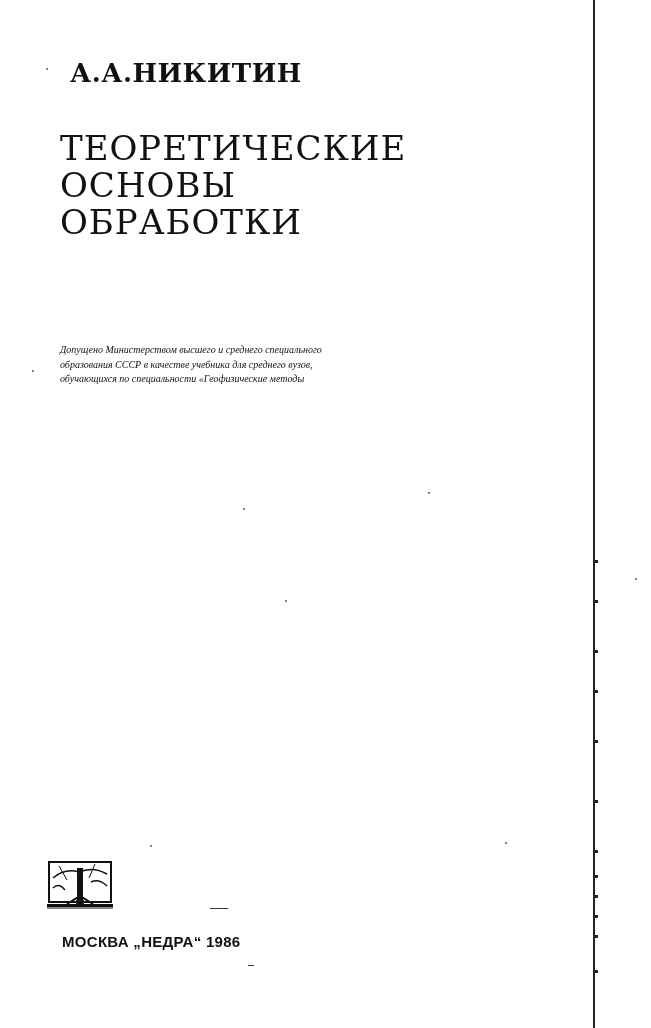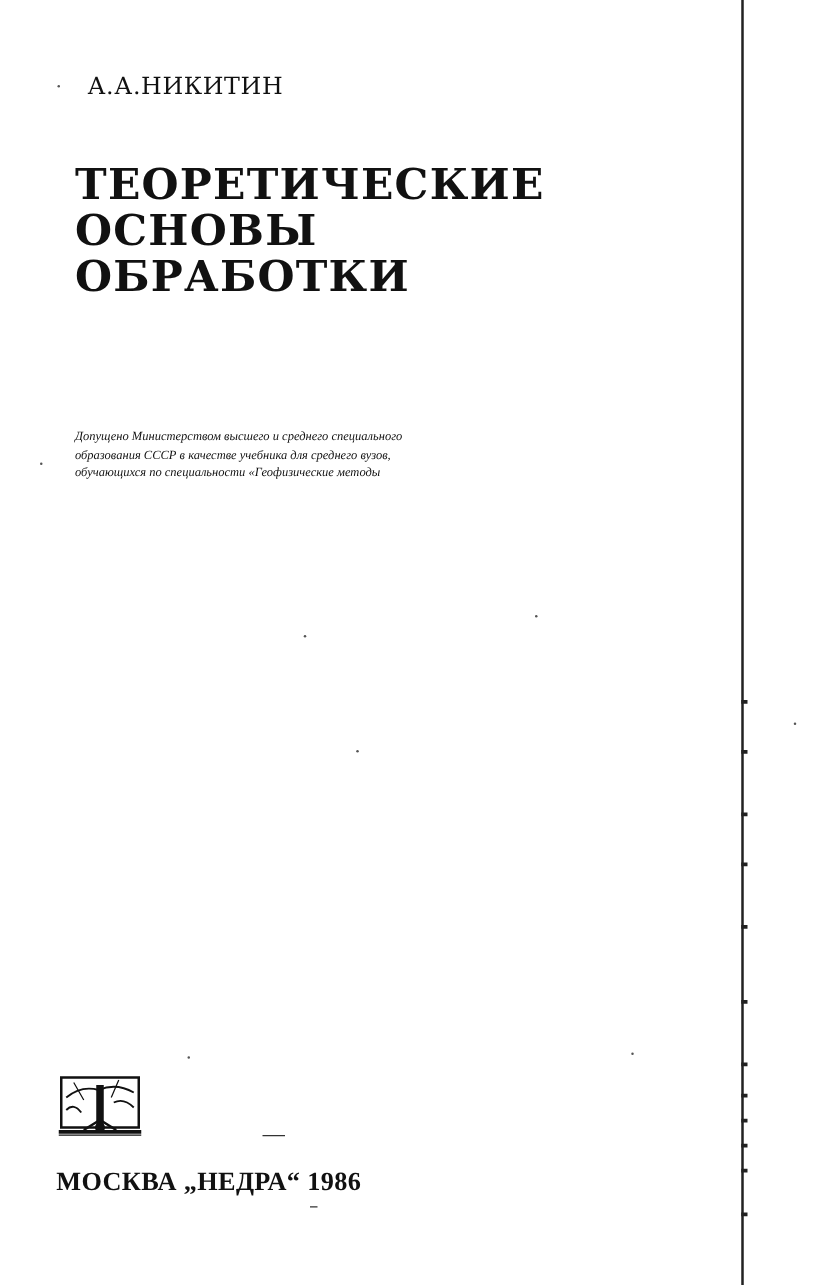--- a/index.html
+++ b/index.html
@@ -1,22 +1,22 @@
 <!DOCTYPE html>
 <html><head>
 <meta charset="utf-8">
 <style>
   html, body { margin:0; padding:0; }
   body { width:651px; height:1028px; background:#ffffff; position:relative; overflow:hidden; font-family:"DejaVu Serif", serif; color:#111; }
-  .author { position:absolute; left:70px; top:58px; font-family:"DejaVu Serif", serif; font-weight:normal; font-size:19px; letter-spacing:0.5px; }
-  .title { position:absolute; left:60px; top:130px; font-family:"DejaVu Serif", serif; font-weight:bold; font-size:34px; line-height:37px; letter-spacing:1px; }
+  .author { position:absolute; left:70px; top:58px; font-family:"DejaVu Serif", serif; font-weight:bold; font-size:26px; letter-spacing:0.5px; }
+  .title { position:absolute; left:60px; top:130px; font-family:"DejaVu Serif", serif; font-weight:normal; font-size:34px; line-height:37px; letter-spacing:1px; }
   .title div { white-space:nowrap; }
   .approval { position:absolute; left:60px; top:343px; width:450px; font-family:"Liberation Serif", serif; font-style:italic; font-size:10px; line-height:14.5px; white-space:nowrap; }
   .logo { position:absolute; left:45px; top:860px; width:70px; height:52px; }
-  .imprint { position:absolute; left:45px; top:933px; font-family:Liberation Serif, serif; font-weight:bold; font-size:21px; letter-spacing:0.3px; }
+  .imprint { position:absolute; left:62px; top:933px; font-family:Liberation Sans, sans-serif; font-weight:bold; font-size:15px; letter-spacing:0.3px; }
   .fold { position:absolute; left:593px; top:0; width:2px; height:1028px; background:#222; }
   .tick { position:absolute; left:593px; width:5px; height:3px; background:#222; }
   .speck { position:absolute; width:2px; height:2px; background:#555; border-radius:1px; }
   .dash { position:absolute; height:1px; background:#333; }
 </style>
 </head>
 <body>
 
 <div class="author">А.А.НИКИТИН</div>
 

